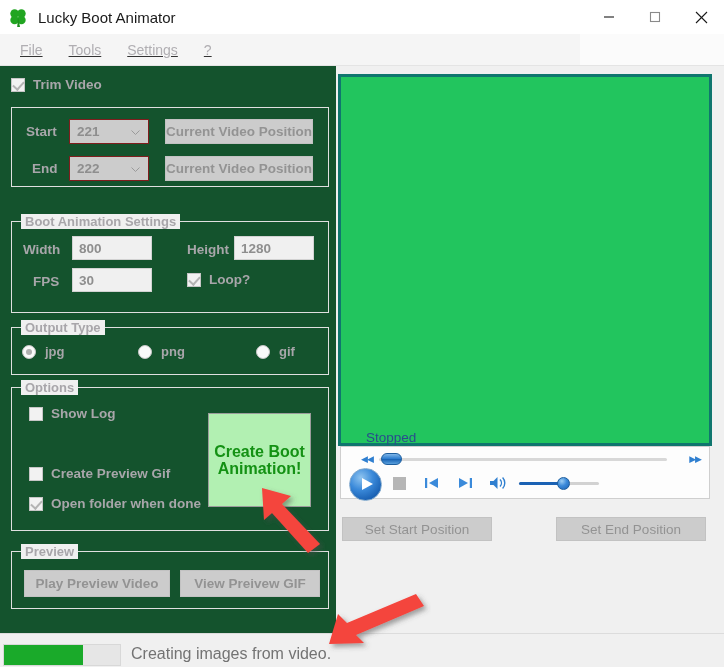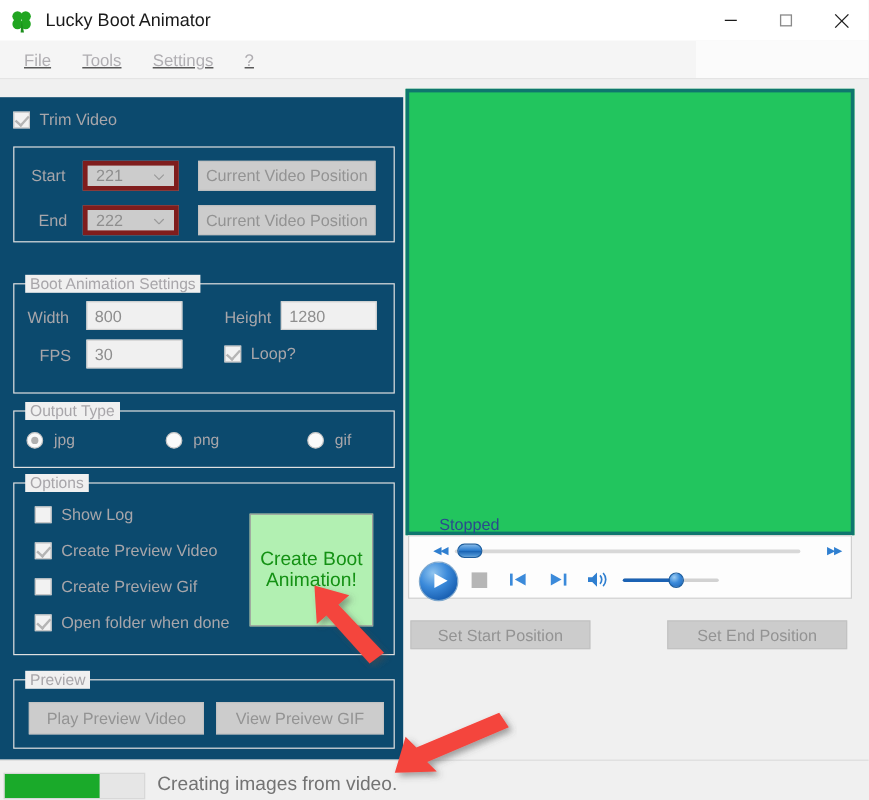--- a/index.html
+++ b/index.html
@@ -81,23 +81,24 @@
   .menubar-right {
     position: absolute;
     right: 0; top: 0;
     width: 144px; height: 31px;
     background: #fbfbfb;
   }
 
   
   .left-panel {
     position: absolute;
-    left: 0; top: 81px;
+    left: 0; top: 66px;
     width: 336px; height: 567px;
-    background: #0c4a6e;
+    background: #14532d;
+    font-weight: bold;
   }
 
   .check-row {
     position: absolute;
     display: flex;
     align-items: center;
   }
   .chk {
     width: 14px; height: 14px;
     border: 1px solid #c6c6c6;
@@ -142,21 +143,21 @@
     position: absolute;
     color: #a8a6aa;
     font-size: 13.5px;
     white-space: nowrap;
   }
 
   
   .combo {
     position: absolute;
     background: #cccccc;
-    border: 4px solid #7f1d1d;
+    border: 1px solid #7f1d1d;
     box-sizing: border-box;
     display: flex;
     align-items: center;
   }
   .combo-val {
     margin-left: 7px;
     color: #8e8e8e;
     font-size: 13.5px;
   }
   .combo-arrow {
@@ -502,24 +503,20 @@
       <div class="radio-label">gif</div>
     </div>
   </div>
 
   <div class="groupbox" style="left:11px; top:321px; width:318px; height:144px;">
     <div class="group-title">Options</div>
     <div class="check-row" style="left:17px; top:18px;">
       <div class="chk"></div>
       <div class="chk-label">Show Log</div>
     </div>
-    <div class="check-row" style="left:17px; top:48px;">
-      <div class="chk checked"></div>
-      <div class="chk-label">Create Preview Video</div>
-    </div>
     <div class="check-row" style="left:17px; top:78px;">
       <div class="chk"></div>
       <div class="chk-label">Create Preview Gif</div>
     </div>
     <div class="check-row" style="left:17px; top:108px;">
       <div class="chk checked"></div>
       <div class="chk-label">Open folder when done</div>
     </div>
   </div>
 

